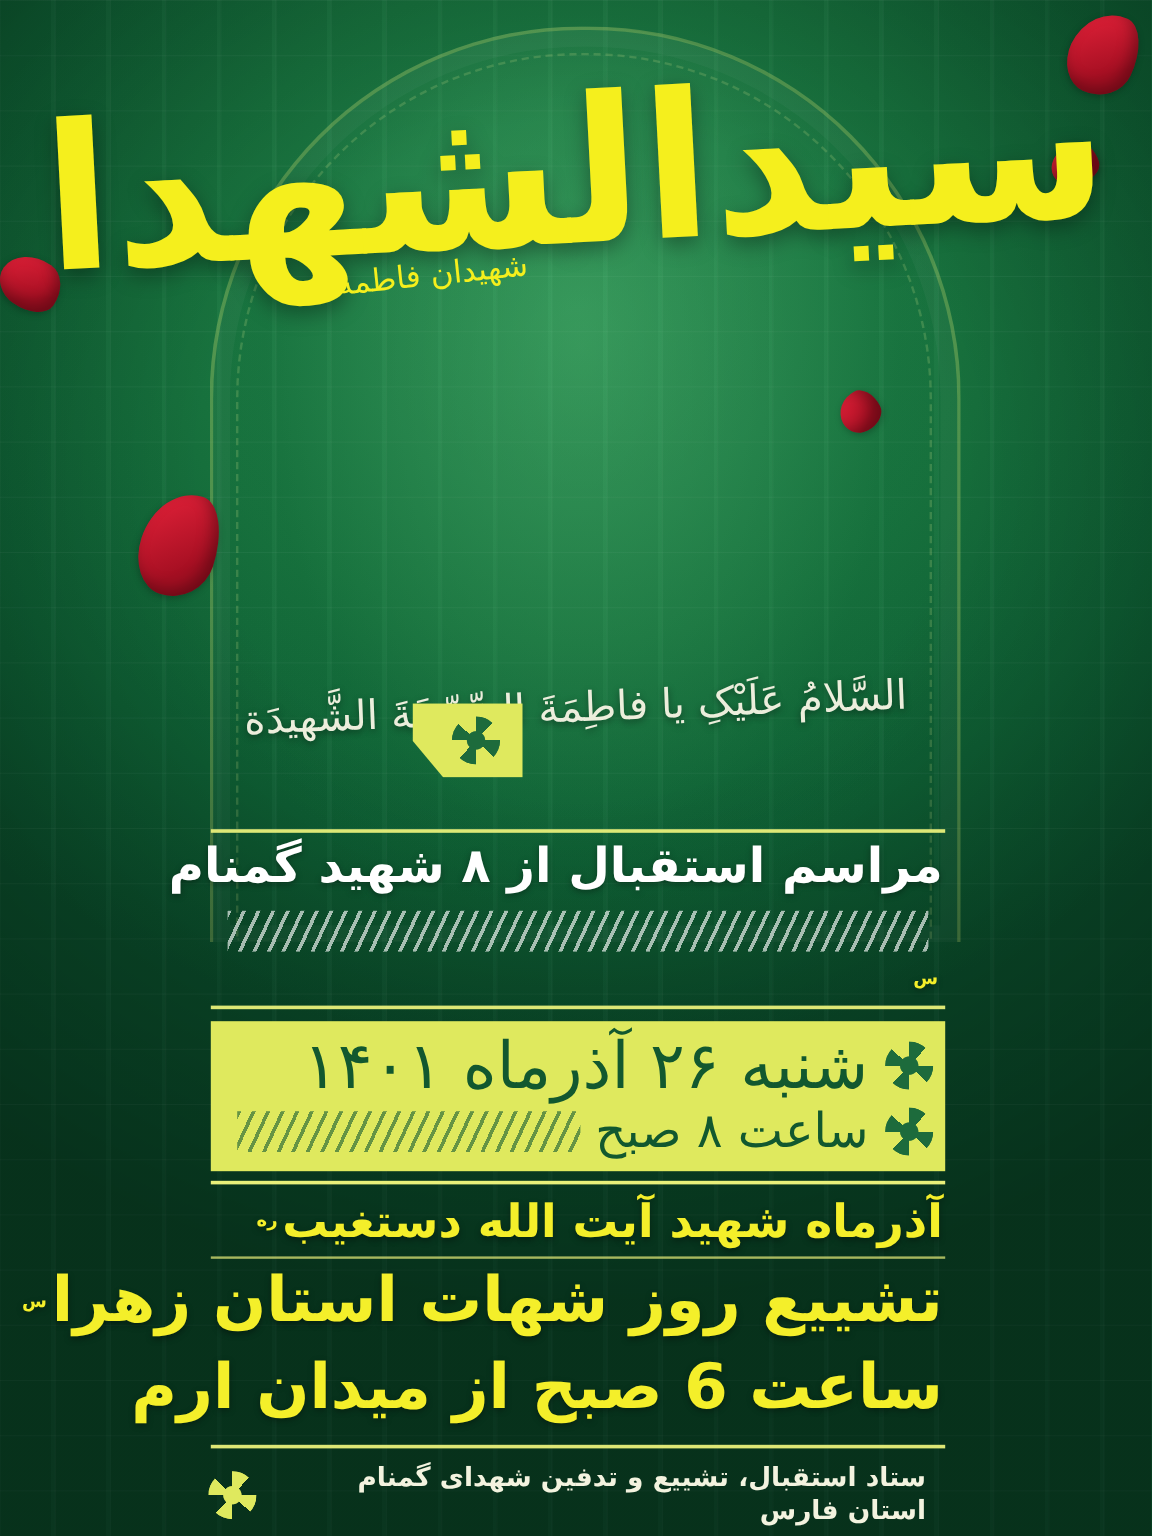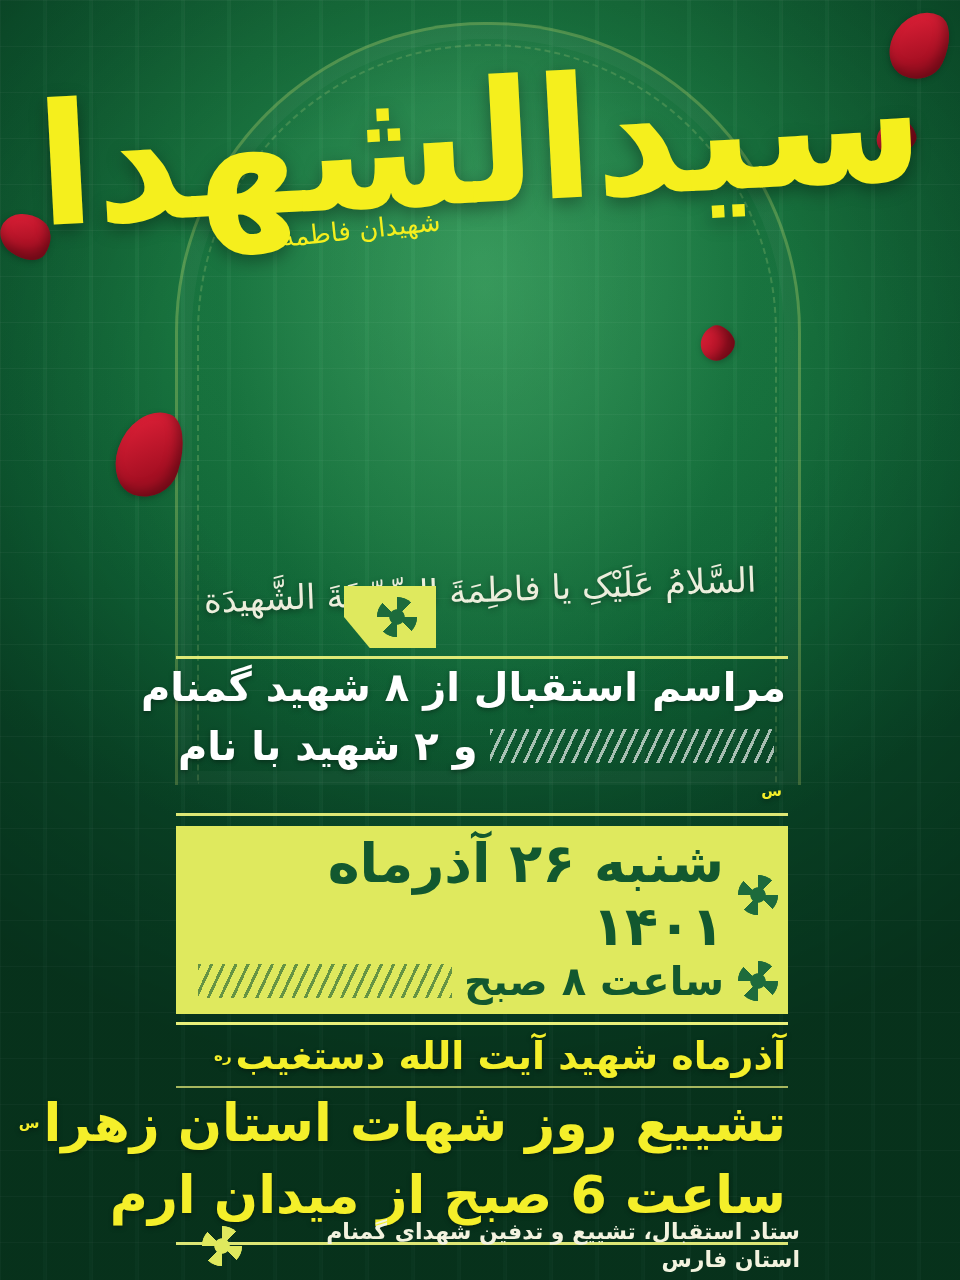--- a/index.html
+++ b/index.html
@@ -101,21 +101,21 @@
     font-size:34px;
     letter-spacing:-1px;
     direction:rtl;
     transform:rotate(-2.2deg);
     text-shadow:0 2px 6px rgba(0,0,0,.4);
   }
 
   
   .panel{
     position:absolute;
-    left:176px;top:656px;width:612px;
+    left:176px;top:691px;width:612px;
     direction:rtl;
     color:#ffffff;
   }
   .rule{
     height:3px;background:#e9f07a;opacity:.95;margin:0;
   }
   .rule.thin{height:2px;opacity:.7;}
 
   .line{
     display:flex;align-items:center;justify-content:flex-start;
@@ -135,26 +135,26 @@
 
   
   .band{
     position:relative;
     background:#dfe95e;
     margin-top:10px;
     padding:6px 10px 10px 10px;
     color:#166b3b;
   }
   .band .l1{
-    font-size:54px;font-weight:700;color:#12582f;
+    font-size:54px;font-weight:400;color:#12582f;
     display:flex;align-items:center;justify-content:flex-start;
     text-shadow:none;
   }
   .band .l2{
-    font-size:40px;font-weight:700;color:#12582f;
+    font-size:40px;font-weight:400;color:#12582f;
     display:flex;align-items:center;justify-content:flex-start;
   }
   .band .hatch{
     background:repeating-linear-gradient(115deg, rgba(20,90,50,.75) 0 3px, rgba(255,255,255,0) 3px 11px);
     opacity:.8;
   }
   .flower{
     width:40px;height:40px;flex:0 0 auto;margin-left:14px;position:relative;
   }
   .flower::before,.flower::after{
@@ -179,21 +179,21 @@
 
   .block{
     border-top:3px solid #e9f07a;
     padding-top:4px;margin-top:8px;
   }
   .sup{
     font-size:15px;vertical-align:super;color:#f4ef2a;margin:0 4px;
   }
 
   .footer{
-    position:absolute;left:188px;top:1218px;width:612px;
+    position:absolute;left:160px;top:1218px;width:612px;
     direction:rtl;display:flex;align-items:center;justify-content:flex-start;
     color:#f3f3df;font-size:22px;font-weight:700;line-height:1.25;gap:20px;
   }
   .footer .txt{flex:1 1 auto;text-align:right;}
   .footer .fl{margin-right:14px;}
 
   .airport{
     color:#f4ef2a;font-size:38px;font-weight:700;
   }
   .tashii{color:#f4ef2a;}
@@ -231,21 +231,20 @@
   <div class="panel">
 
     <div class="rule"></div>
 
     <div class="line white">
       <span>مراسم استقبال از ۸ شهید گمنام</span>
     </div>
 
     <div class="line white">
       <span class="hatch"></span>
-      <span>و ۲ شهید با نام</span>
     </div>
 
     <div class="line white">
       <span class="sup">س</span>
     </div>
 
     <div class="rule" style="margin-top:6px;"></div>
 
     <div class="band">
       <div class="l1">

